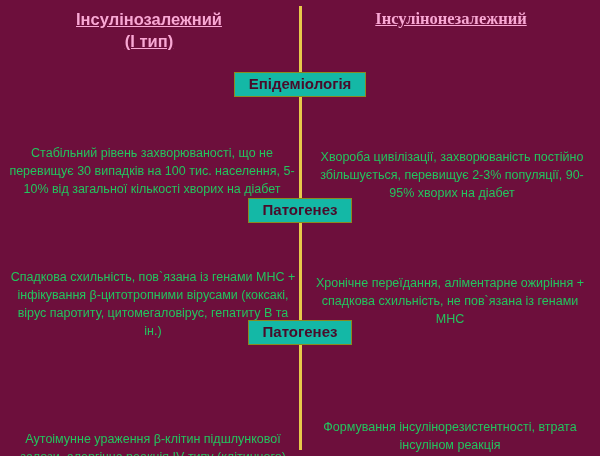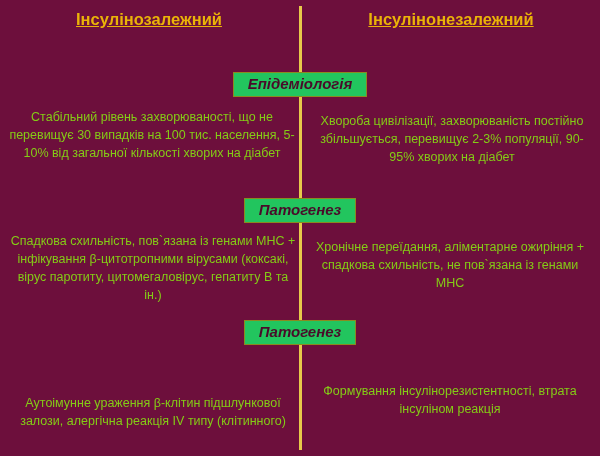--- a/index.html
+++ b/index.html
@@ -33,63 +33,63 @@
     position: relative;
     display: flex;
     width: 600px;
     height: 456px;
   }
   .col {
     width: 300px;
     box-sizing: border-box;
   }
   .col-left { padding: 0 10px 0 8px; }
-  .col-right { padding: 0 8px 0 10px; }
+  .col-right { padding: 0 8px 0 10px; font-family: Liberation Serif, serif; }
 
   .head {
-    color: #eab308;
+    color: #f9a8d4;
     text-align: center;
     font-size: 16.5px;
     font-weight: bold;
     line-height: 1.35;
     padding-top: 8px;
     text-decoration: underline;
   }
   .head .l2 { display: block; }
 
   
   .band {
     position: absolute;
     left: 0;
     width: 600px;
     text-align: center;
     pointer-events: none;
   }
   .band-inner {
     display: inline-block;
-    background: #22c55e;
+    background: #14b8a6;
     border: 1.5px solid #8a8a20;
     color: #4a0b2a;
-    font-style: italic;
     font-weight: bold;
     font-size: 15px;
     padding: 2px 14px 3px 14px;
     line-height: 1.2;
   }
   #band-epi { top: 72px; }
   #band-eti { top: 198px; }
   #band-pat { top: 320px; }
 
   .para {
-    color: #84cc16;
+    color: #22c55e;
     text-align: center;
     font-size: 12.5px;
     line-height: 1.45;
     position: absolute;
     box-sizing: border-box;
+    margin-top: 36px;
   }
   
   #epi-left  { top: 108px; left: 8px;   width: 288px; }
   #epi-right { top: 112px; left: 308px; width: 288px; }
   
   #eti-left  { top: 232px; left: 10px;  width: 286px; }
   #eti-right { top: 238px; left: 306px; width: 288px; }
   
   #pat-left  { top: 394px; left: 12px;  width: 282px; }
   #pat-right { top: 382px; left: 306px; width: 288px; }
@@ -111,20 +111,21 @@
 
 <div class="slide">
 
   <div class="divider"></div>
 
   <div class="cols">
 
     <div class="col col-left">
       <div class="head">
         <span>Інсулінозалежний</span>
+        <span class="l2">(I тип)</span>
       </div>
     </div>
 
     <div class="col col-right">
       <div class="head">
         <span>Інсулінонезалежний</span>
       </div>
     </div>
 
   </div>

